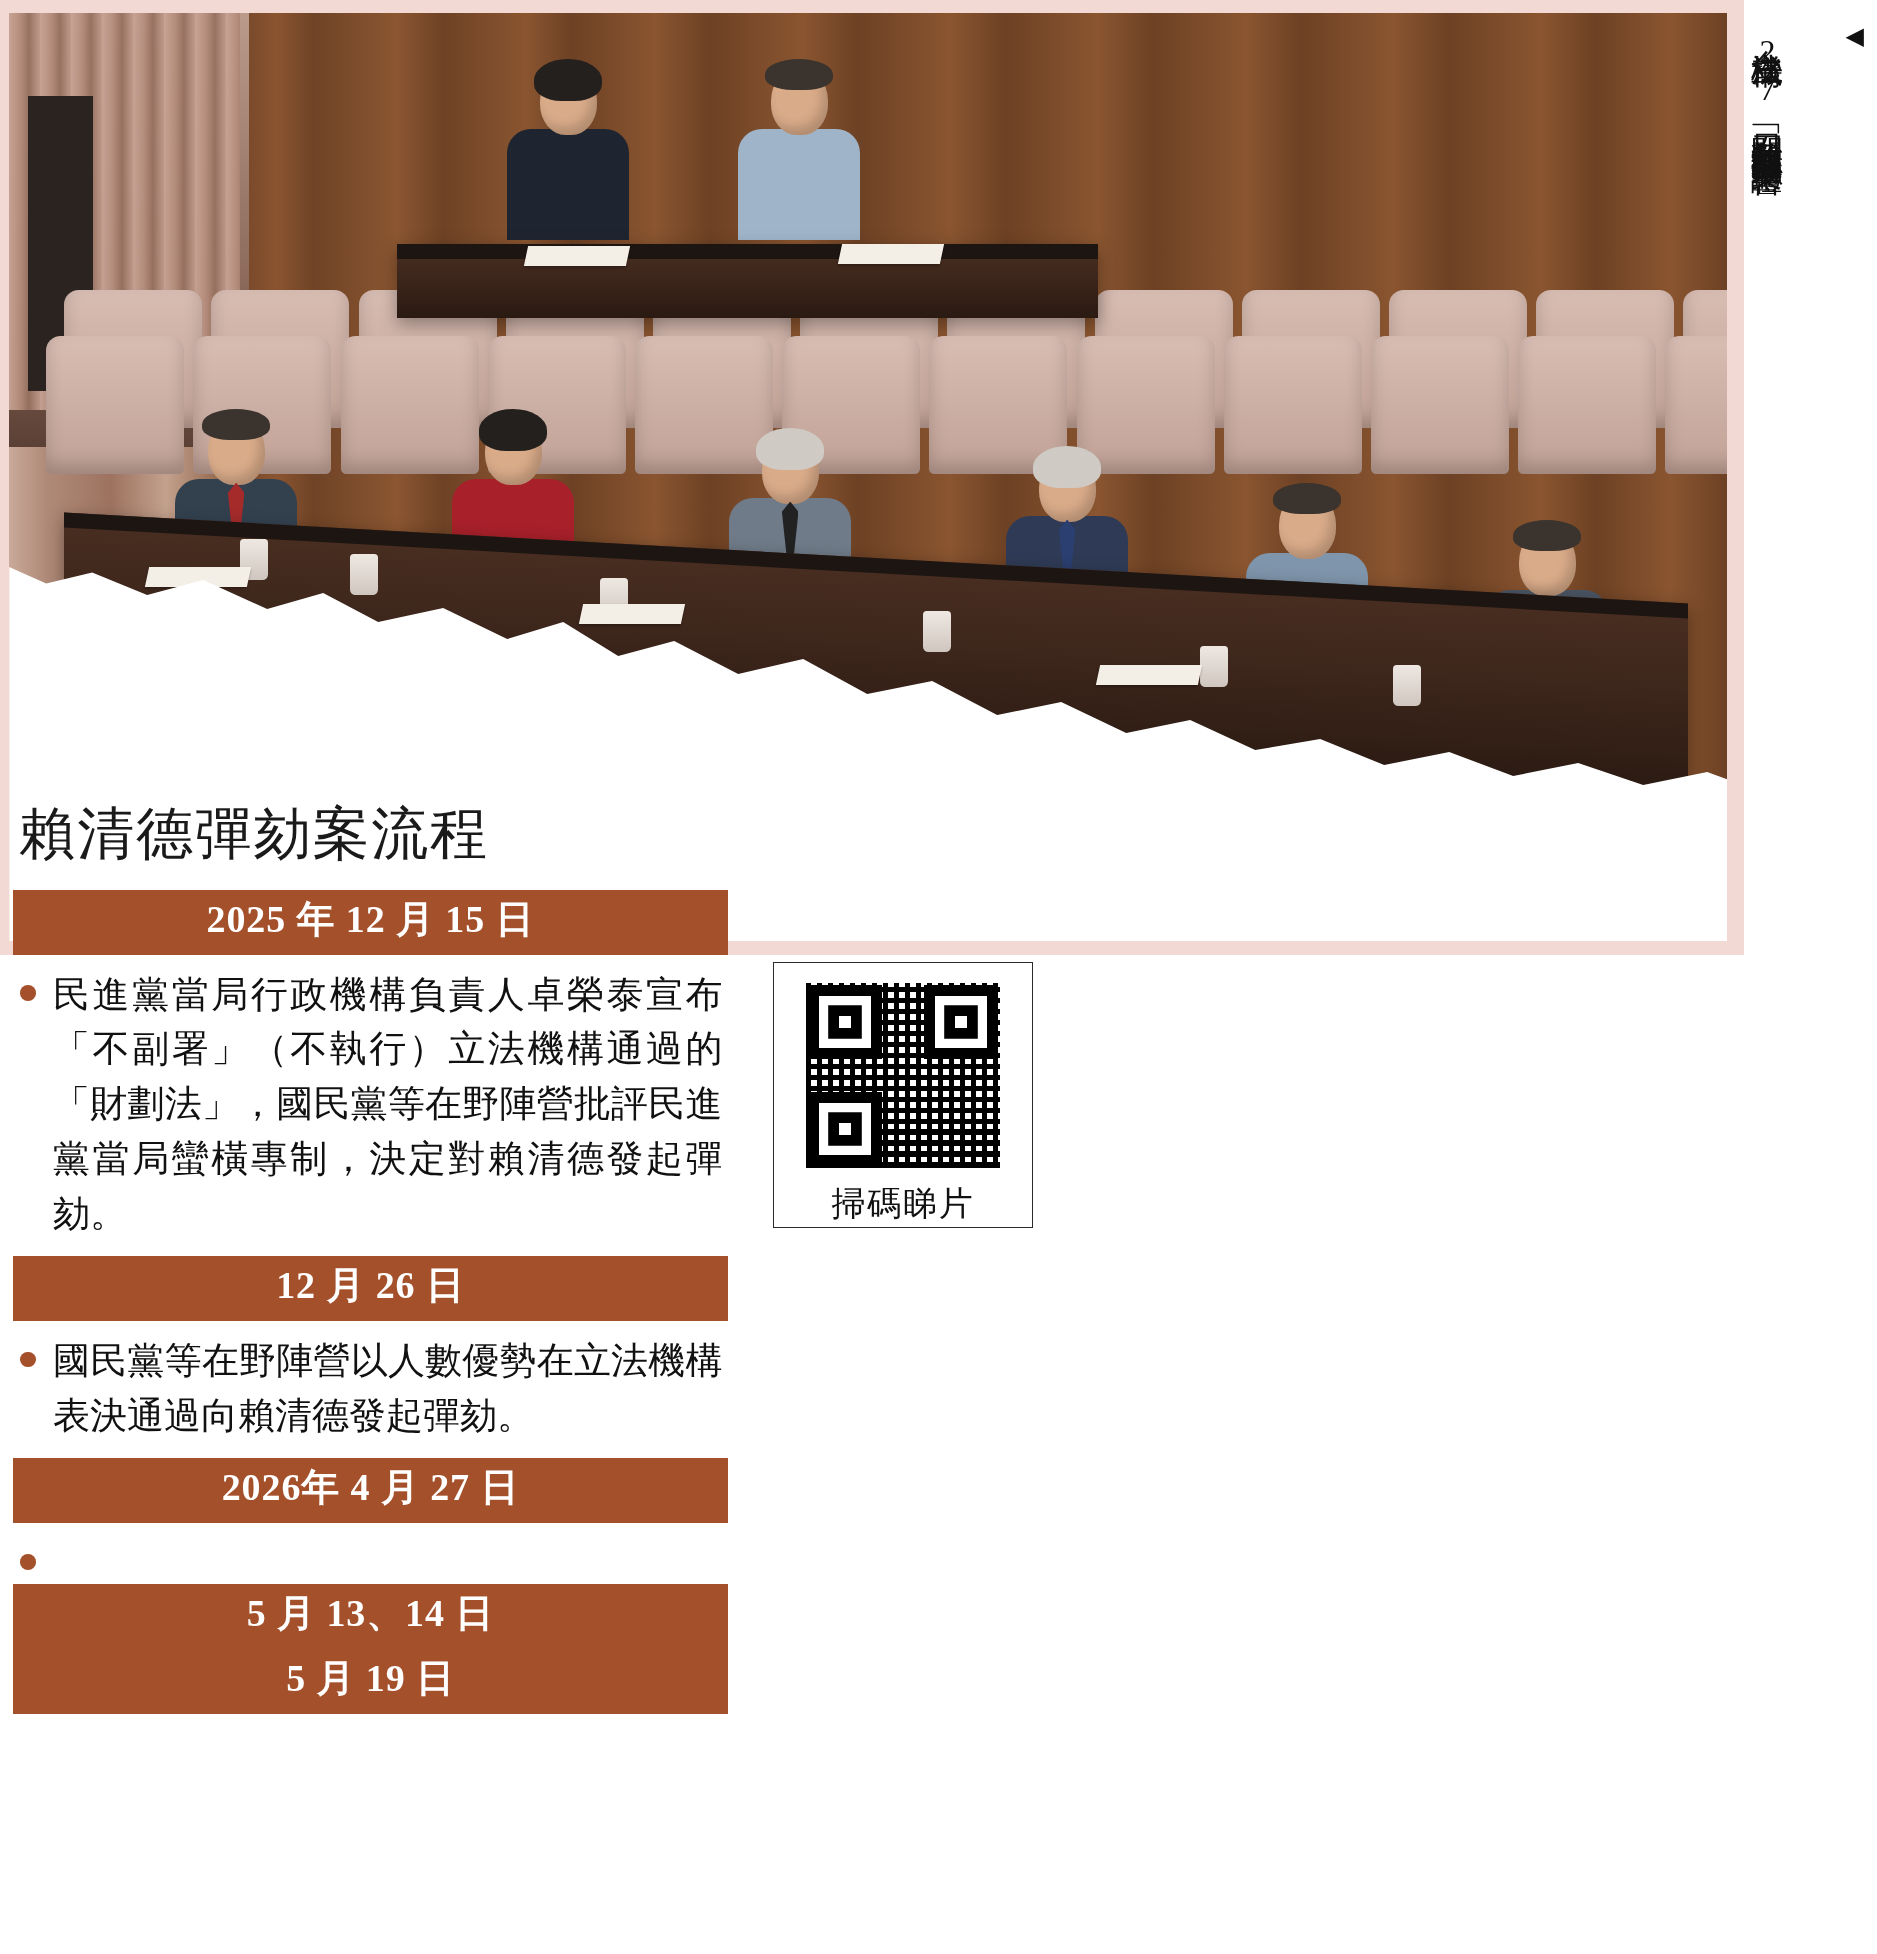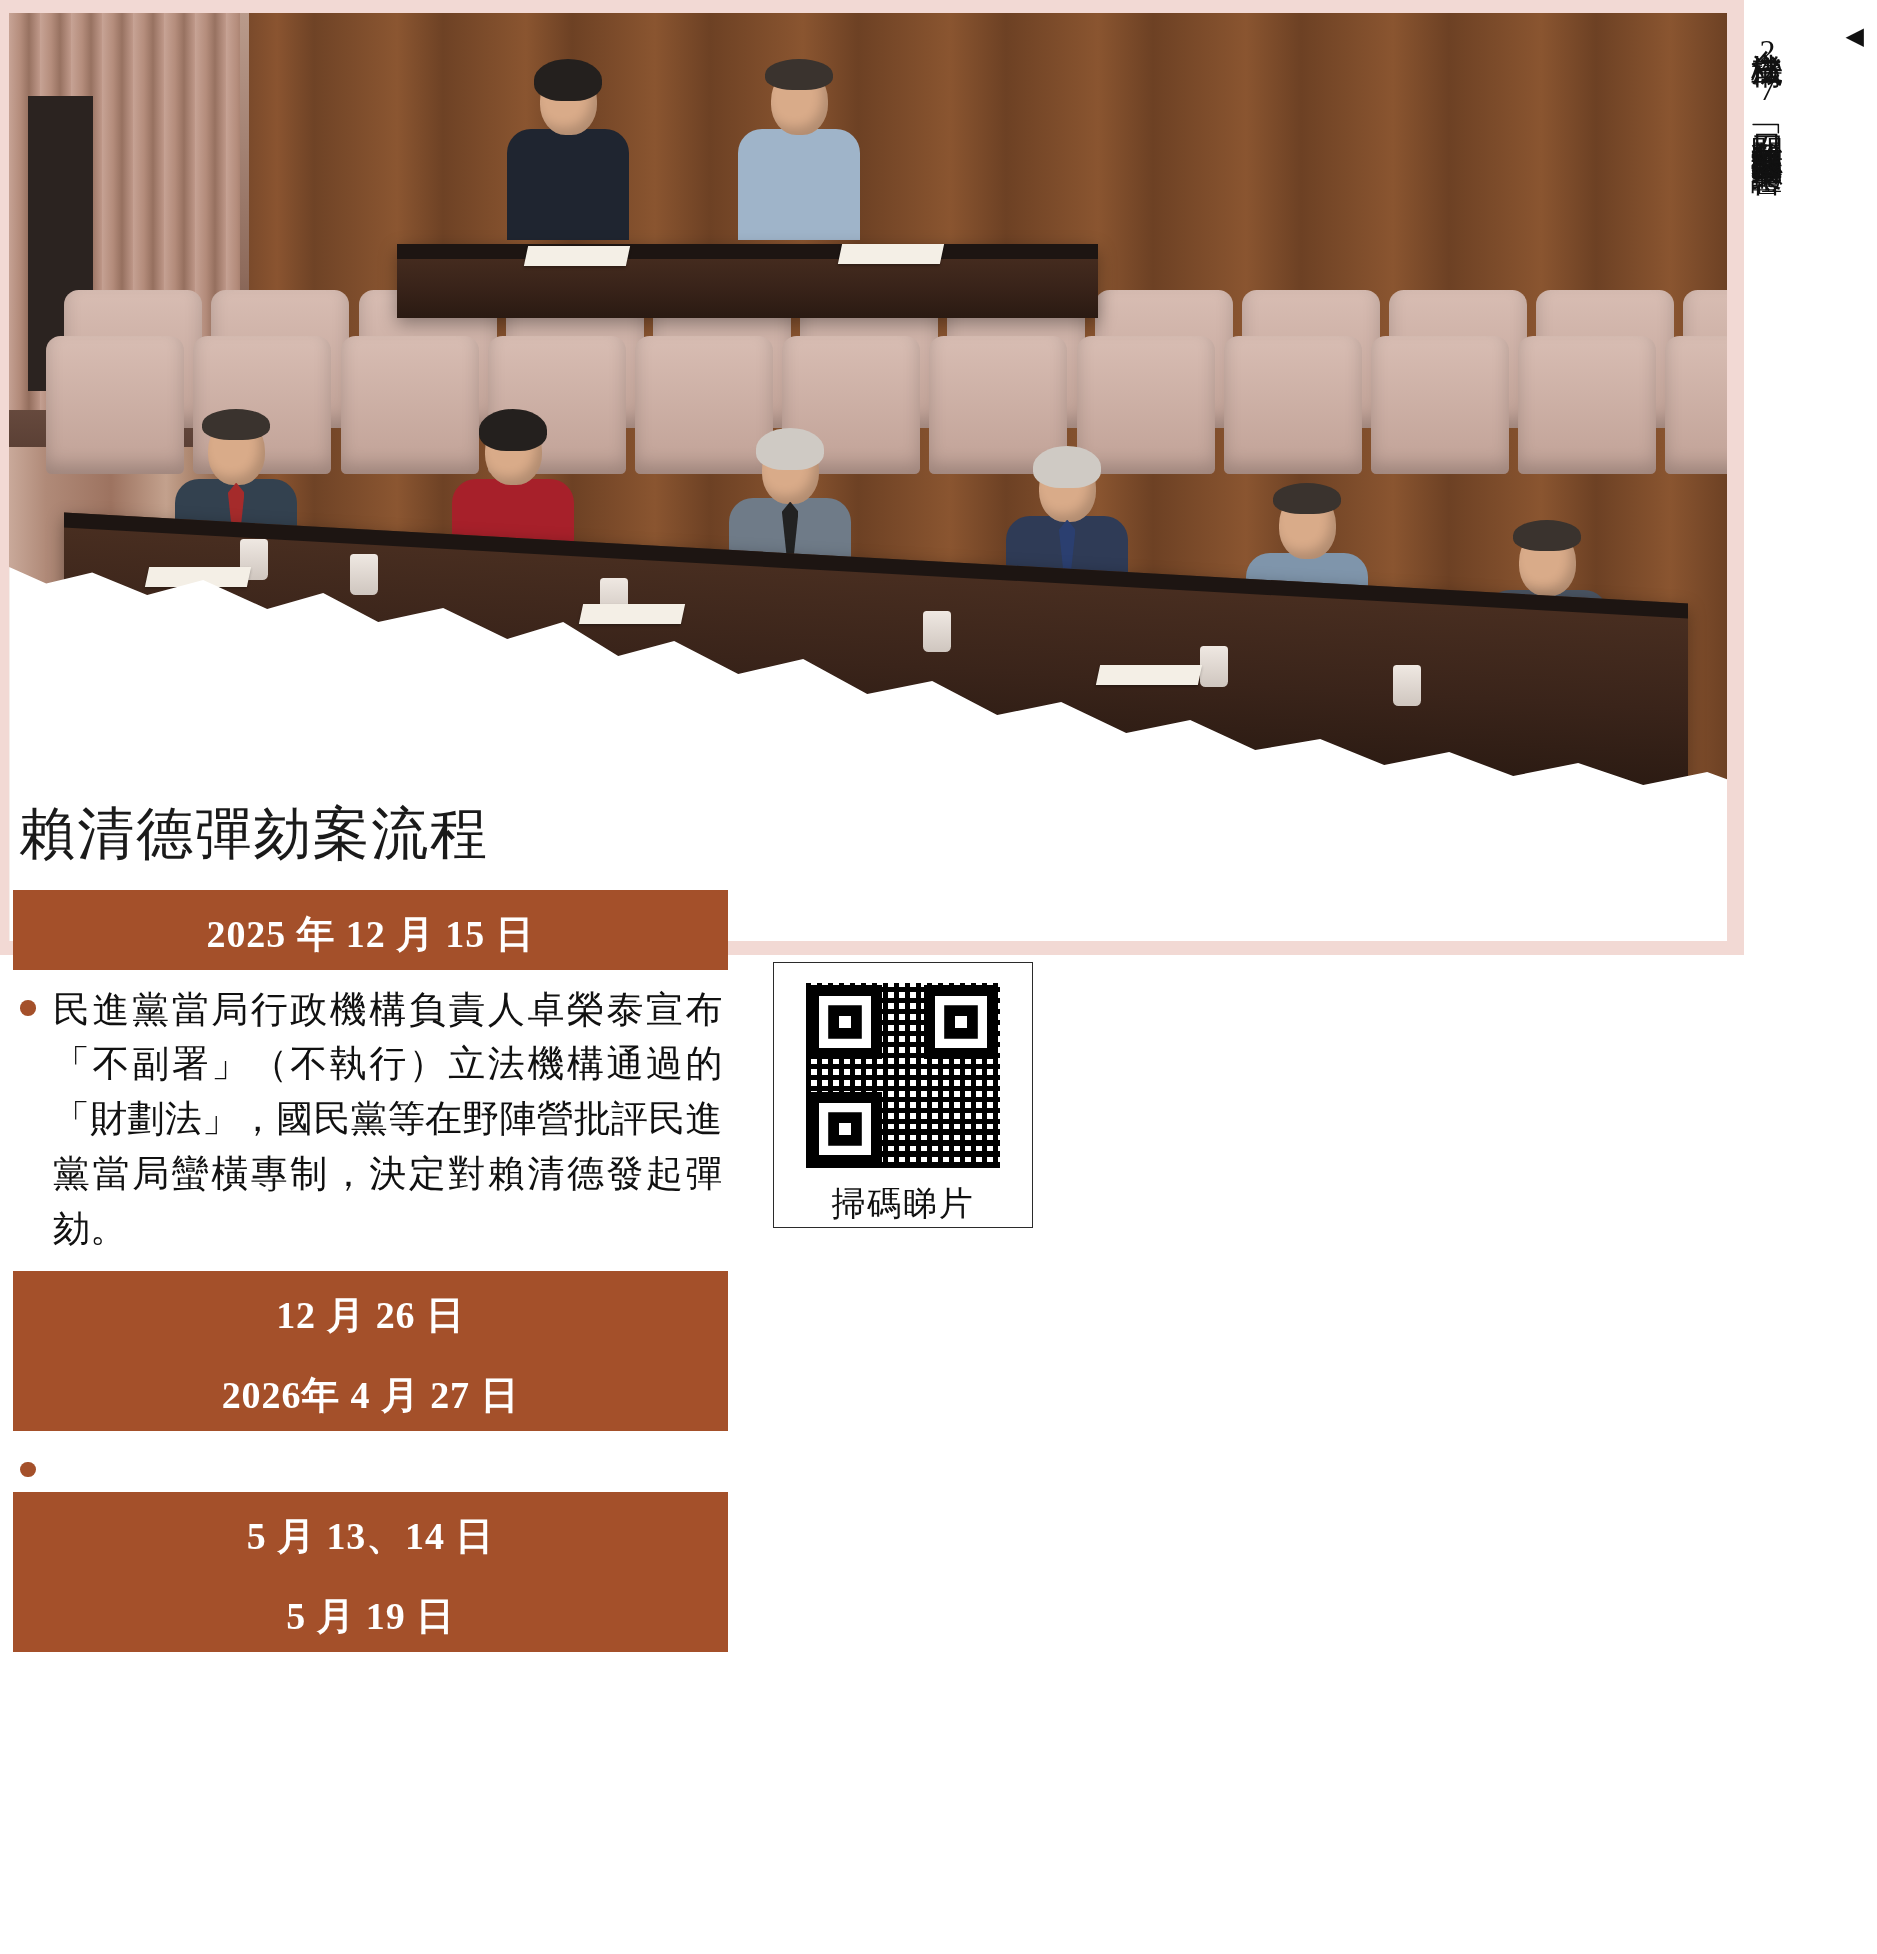--- a/index.html
+++ b/index.html
@@ -203,21 +203,21 @@
     margin: 0 0 16.6px 5.5px;
   }
   .tl-bar {
     background: #a4502a;
     color: #ffffff;
     font-family: "Liberation Serif", serif;
     font-weight: bold;
     font-size: 38px;
     letter-spacing: 0.9px;
     text-align: center;
-    padding: 19px 0 10px;
+    padding: 4px 0 10px;
   }
   .tl-body {
     display: flex;
     gap: 17px;
     padding: 13px 5.5px 14.8px 7.4px;
   }
   .tl-dot {
     flex: 0 0 auto;
     width: 15.7px;
     height: 15.7px;
@@ -414,20 +414,24 @@
 <div class="timeline">
   <h1 class="tl-title">賴清德彈劾案流程</h1>
 
   <div class="tl-bar">2025 年 12 月 15 日</div>
   <div class="tl-body">
     <span class="tl-dot"></span>
     <span class="tl-text">民進黨當局行政機構負責人卓榮泰宣布「不副署」（不執行）立法機構通過的「財劃法」，國民黨等在野陣營批評民進黨當局蠻橫專制，決定對賴清德發起彈劾。</span>
   </div>
 
   <div class="tl-bar">12 月 26 日</div>
+  <div class="tl-body">
+    <span class="tl-dot"></span>
+    <span class="tl-text">國民黨等在野陣營以人數優勢在立法機構表決通過向賴清德發起彈劾。</span>
+  </div>
 
   <div class="tl-bar">2026年 4 月 27 日</div>
   <div class="tl-body">
     <span class="tl-dot"></span>
   </div>
 
   <div class="tl-bar">5 月 13、14 日</div>
 
   <div class="tl-bar">5 月 19 日</div>
 

